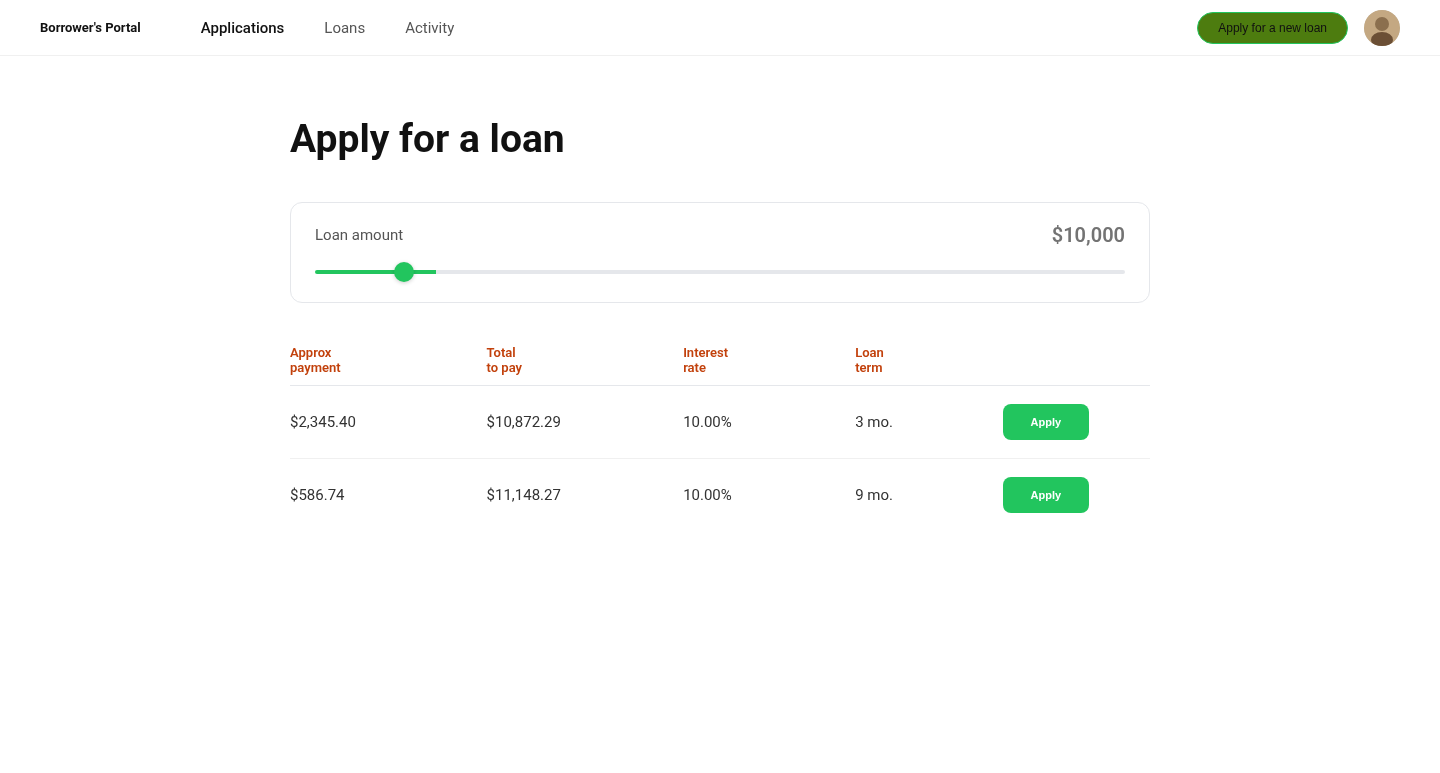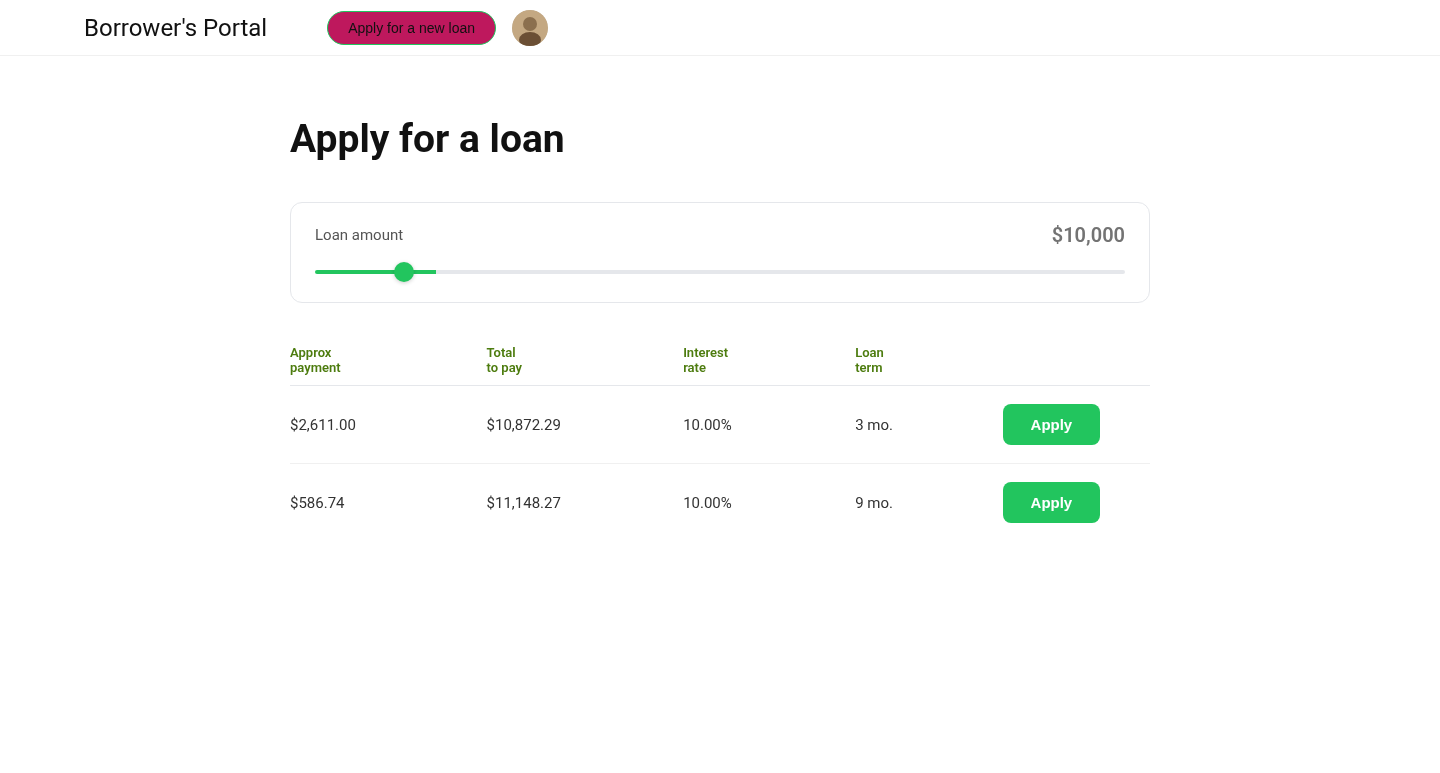--- a/index.html
+++ b/index.html
@@ -19,26 +19,25 @@
     
     .navbar {
       display: flex;
       align-items: center;
       padding: 0 40px;
       height: 56px;
       border-bottom: 1px solid #f0f0f0;
     }
 
     .brand {
-      font-size: 24px;
-      font-weight: 400;
+      font-size: 13px;
+      font-weight: 700;
       color: #111;
       margin-right: 60px;
       white-space: nowrap;
-      margin-left: 44px;
     }
 
     .nav-links {
       display: flex;
       gap: 40px;
       flex: 1;
     }
 
     .nav-link {
       font-size: 15px;
@@ -56,24 +55,24 @@
     .nav-right {
       display: flex;
       align-items: center;
       gap: 16px;
     }
 
     .apply-loan-btn {
       border: 1.5px solid #22c55e;
       border-radius: 9999px;
       padding: 8px 20px;
-      font-size: 14px;
+      font-size: 12px;
       font-weight: 500;
       color: #111;
-      background: #be185d;
+      background: #4d7c0f;
       cursor: pointer;
       white-space: nowrap;
     }
 
     .avatar {
       width: 36px;
       height: 36px;
       border-radius: 50%;
       background: #c7b8a0;
       overflow: hidden;
@@ -169,21 +168,21 @@
     
     .loan-table {
       width: 100%;
       border-collapse: collapse;
     }
 
     .loan-table th {
       text-align: left;
       font-size: 13px;
       font-weight: 600;
-      color: #4d7c0f;
+      color: #c2410c;
       padding: 10px 16px 10px 0;
       border-bottom: 1px solid #e5e7eb;
     }
 
     .loan-table th:last-child {
       padding-right: 0;
     }
 
     .loan-table td {
       padding: 18px 16px 18px 0;
@@ -200,39 +199,44 @@
     .loan-table tr:last-child td {
       border-bottom: none;
     }
 
     .apply-btn {
       background: #22c55e;
       color: #fff;
       border: none;
       border-radius: 8px;
       padding: 12px 28px;
-      font-size: 15px;
+      font-size: 11px;
       font-weight: 600;
       cursor: pointer;
       white-space: nowrap;
     }
 
     
     .col-approx { width: 160px; }
     .col-total { width: 160px; }
     .col-interest { width: 140px; }
     .col-term { width: 120px; margin-left: 44px; }
     .col-action { width: 120px; }
   </style>
 </head>
 <body>
 
 <nav class="navbar">
   <div class="brand">Borrower's Portal</div>
 
+  <div class="nav-links">
+    <a class="nav-link active">Applications</a>
+    <a class="nav-link">Loans</a>
+    <a class="nav-link">Activity</a>
+  </div>
 
   <div class="nav-right">
     <button class="apply-loan-btn">Apply for a new loan</button>
     <div class="avatar">
       <svg viewBox="0 0 36 36" xmlns="http://www.w3.org/2000/svg">
         <circle cx="18" cy="18" r="18" fill="#c4a882"></circle>
         <circle cx="18" cy="14" r="7" fill="#8b6f4e"></circle>
         <ellipse cx="18" cy="30" rx="11" ry="8" fill="#6b4f35"></ellipse>
       </svg>
     </div>
@@ -269,21 +273,21 @@
         </th>
         <th class="col-term">
           <span>Loan</span><br>
           <span>term</span>
         </th>
         <th class="col-action"></th>
       </tr>
     </thead>
     <tbody>
       <tr>
-        <td>$2,611.00</td>
+        <td>$2,345.40</td>
         <td>$10,872.29</td>
         <td>10.00%</td>
         <td>3 mo.</td>
         <td>
           <button class="apply-btn">Apply</button>
         </td>
       </tr>
       <tr>
         <td>$586.74</td>
         <td>$11,148.27</td>

